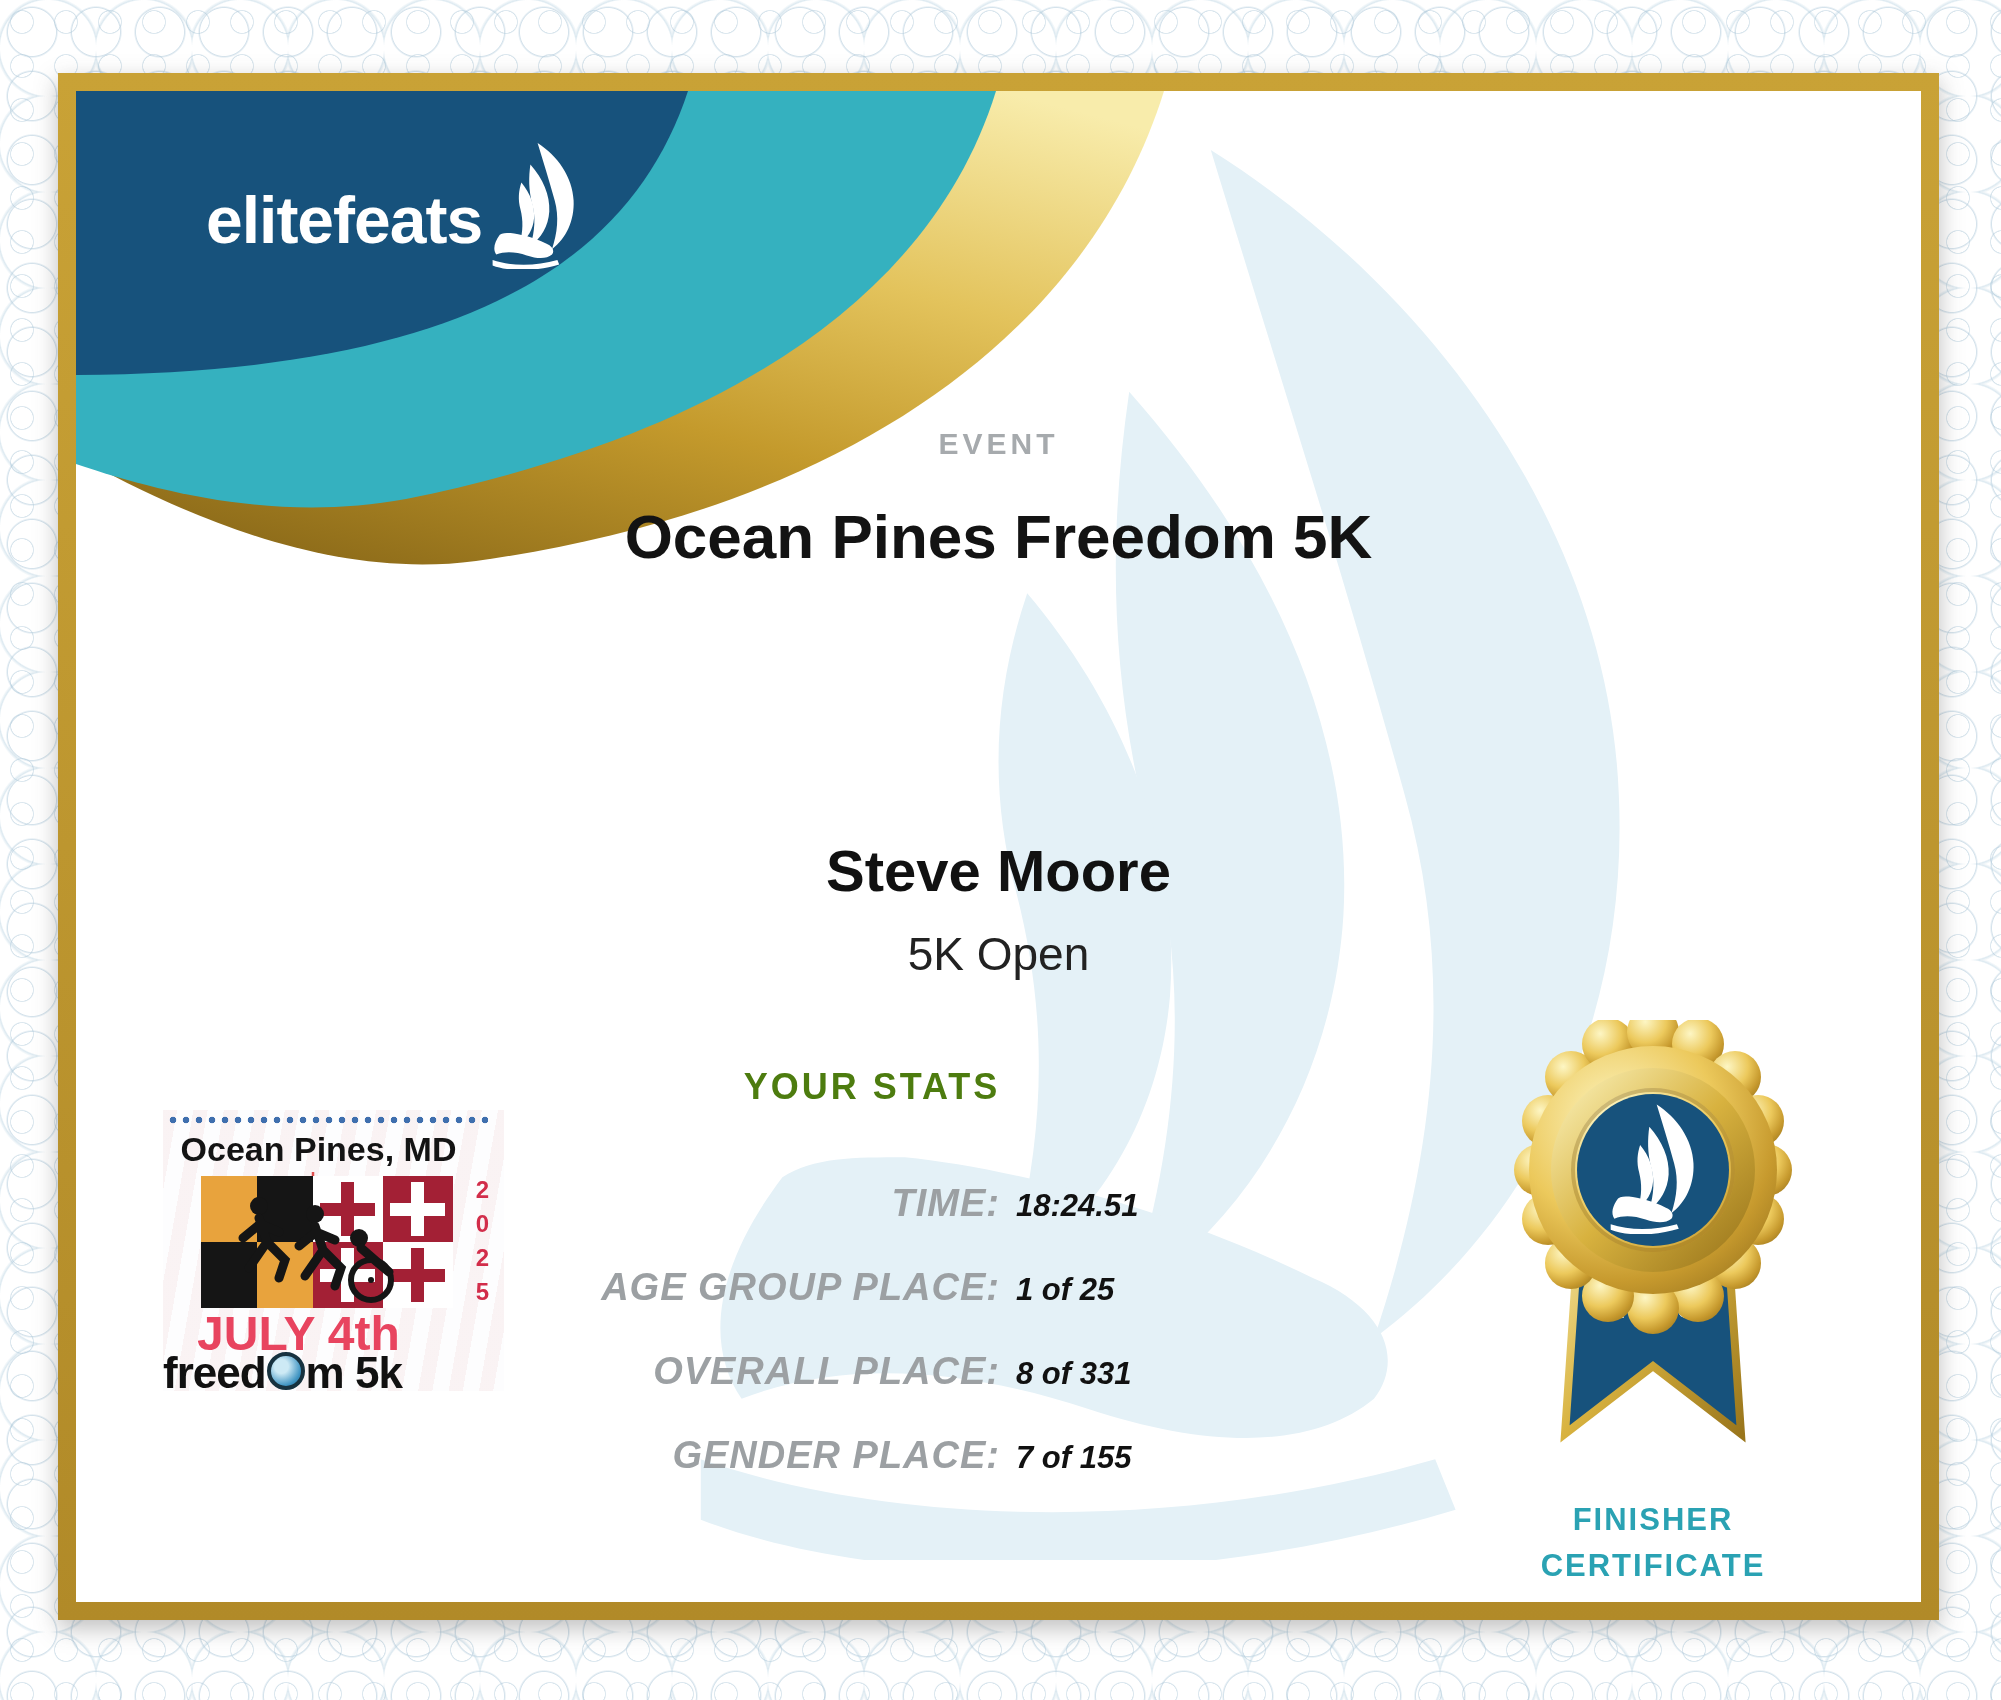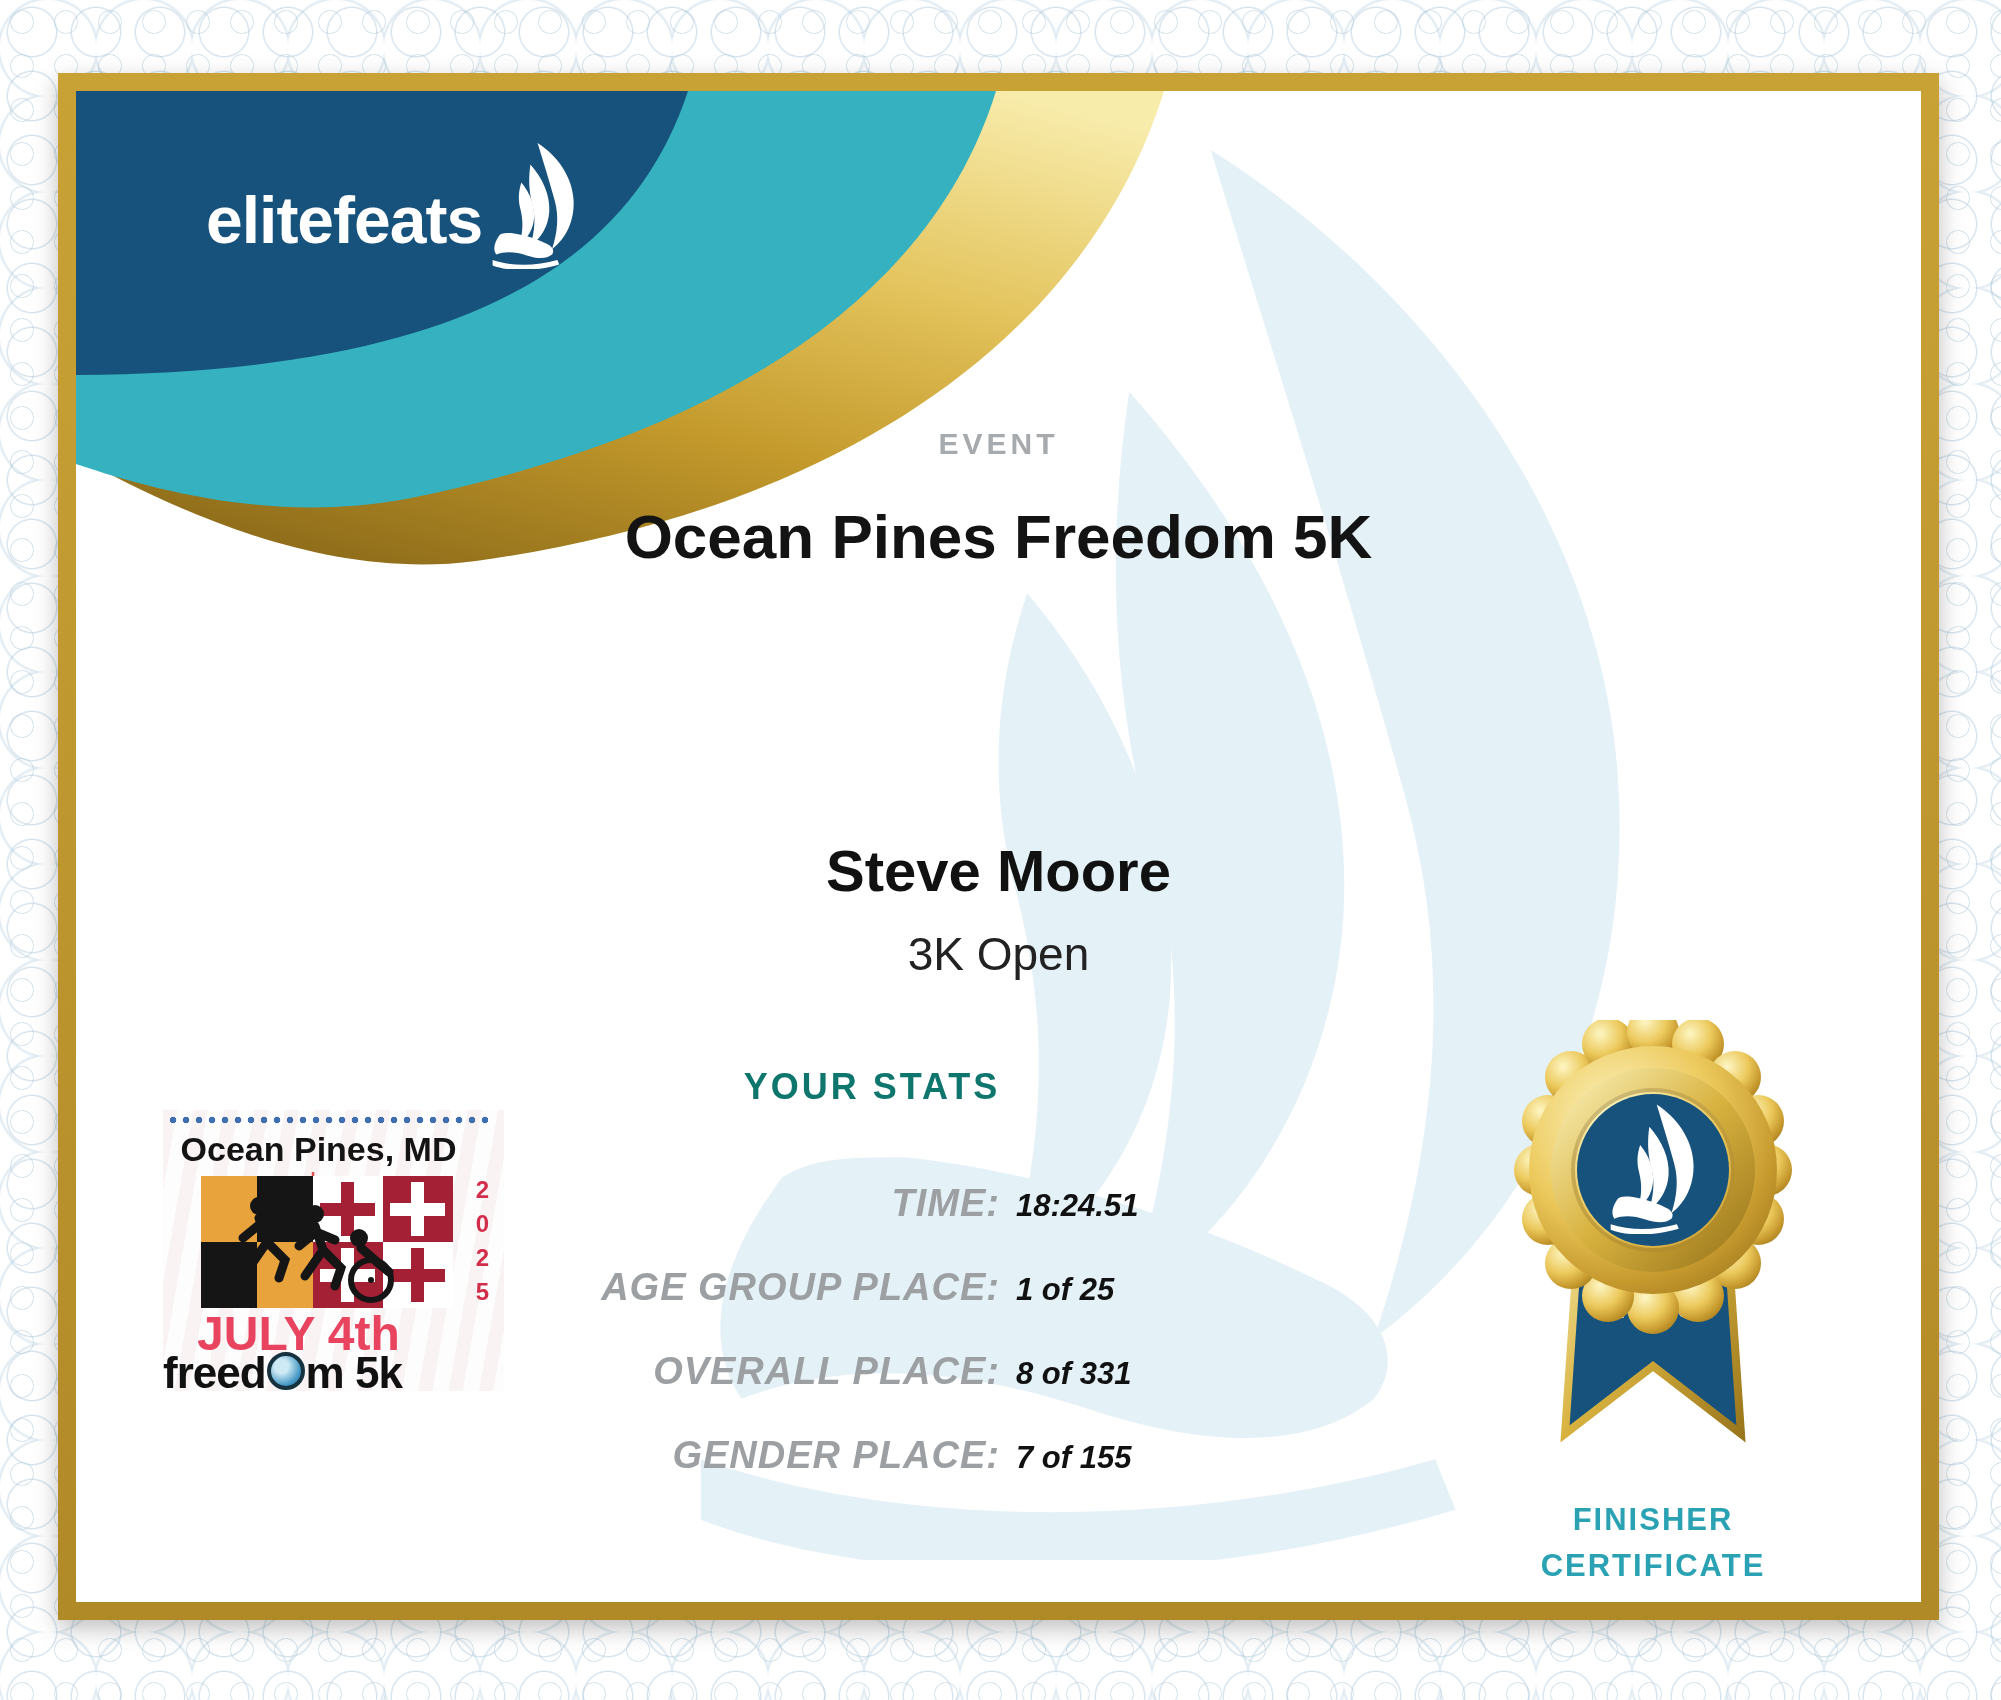--- a/index.html
+++ b/index.html
@@ -29,21 +29,21 @@
   
   .watermark{position:absolute;left:584px;top:59px;width:1020px;height:1410px;opacity:1;}
 
   
   .cline{position:absolute;left:0;width:100%;text-align:center;}
   .event-label{top:336px;font-size:30px;font-weight:bold;letter-spacing:4px;color:#a6aaad;}
   .event-name{top:410px;font-size:62px;font-weight:bold;color:#131313;}
   .awarded-label{top:672px;font-size:35px;font-weight:bold;letter-spacing:3px;color:#a9adb0;}
   .recipient{top:746px;font-size:58px;font-weight:bold;color:#111111;}
   .division{top:836px;font-size:46px;font-weight:normal;color:#222222;}
-  .your-stats{top:975px;right:266px;width:auto;font-size:36px;font-weight:bold;letter-spacing:3px;color:#0f766e;padding-left:13px;}
+  .your-stats{top:975px;right:266px;width:auto;font-size:36px;font-weight:bold;letter-spacing:3px;color:#4d7c0f;padding-left:13px;}
 
   
   .stats{position:absolute;left:0;top:1074px;width:100%;font-style:italic;}
   .stat-row{line-height:77px;white-space:nowrap;}
   .stat-label{display:inline-block;width:924px;text-align:right;
               font-size:38px;font-weight:bold;letter-spacing:1px;color:#9ca0a3;}
   .stat-value{display:inline-block;margin-left:16px;font-size:31px;font-weight:bold;color:#111111;}
 
   
   .race-logo{position:absolute;left:87px;top:1019px;width:341px;height:281px;
@@ -115,21 +115,21 @@
       <div class="brand">
         <div class="brand-text">elitefeats</div>
         <svg class="brand-icon" viewBox="0 0 100 140">
           <use href="#wingfoot" fill="#ffffff"></use>
         </svg>
       </div>
 
       <div class="cline event-label">EVENT</div>
       <div class="cline event-name">Ocean Pines Freedom 5K</div>
       <div class="cline recipient">Steve Moore</div>
-      <div class="cline division">3K Open</div>
+      <div class="cline division">5K Open</div>
       <div class="cline your-stats">YOUR STATS</div>
 
       <div class="stats">
         <div class="stat-row">
           <span class="stat-label">TIME:</span><span class="stat-value">18:24.51</span>
         </div>
         <div class="stat-row">
           <span class="stat-label">AGE GROUP PLACE:</span><span class="stat-value">1 of 25</span>
         </div>
         <div class="stat-row">

